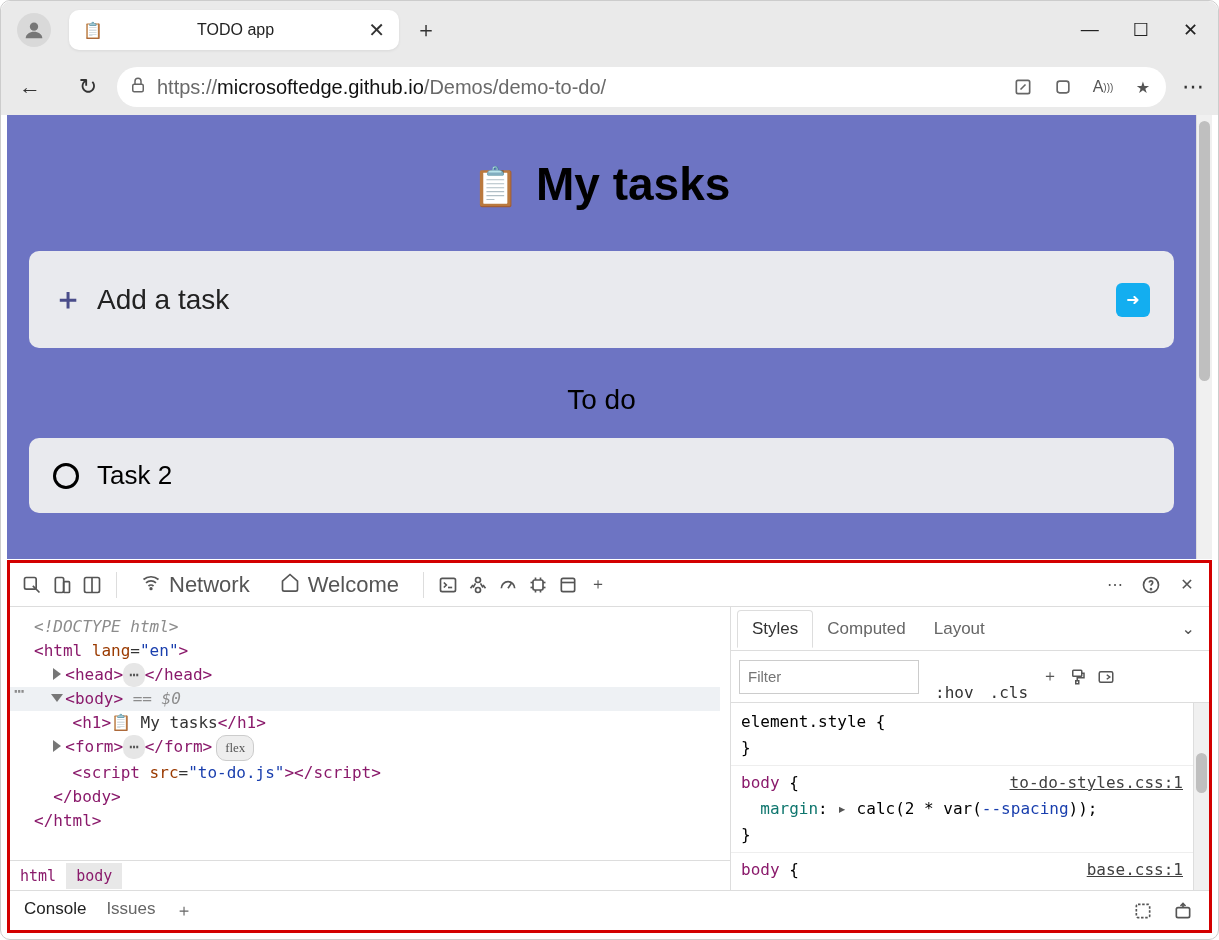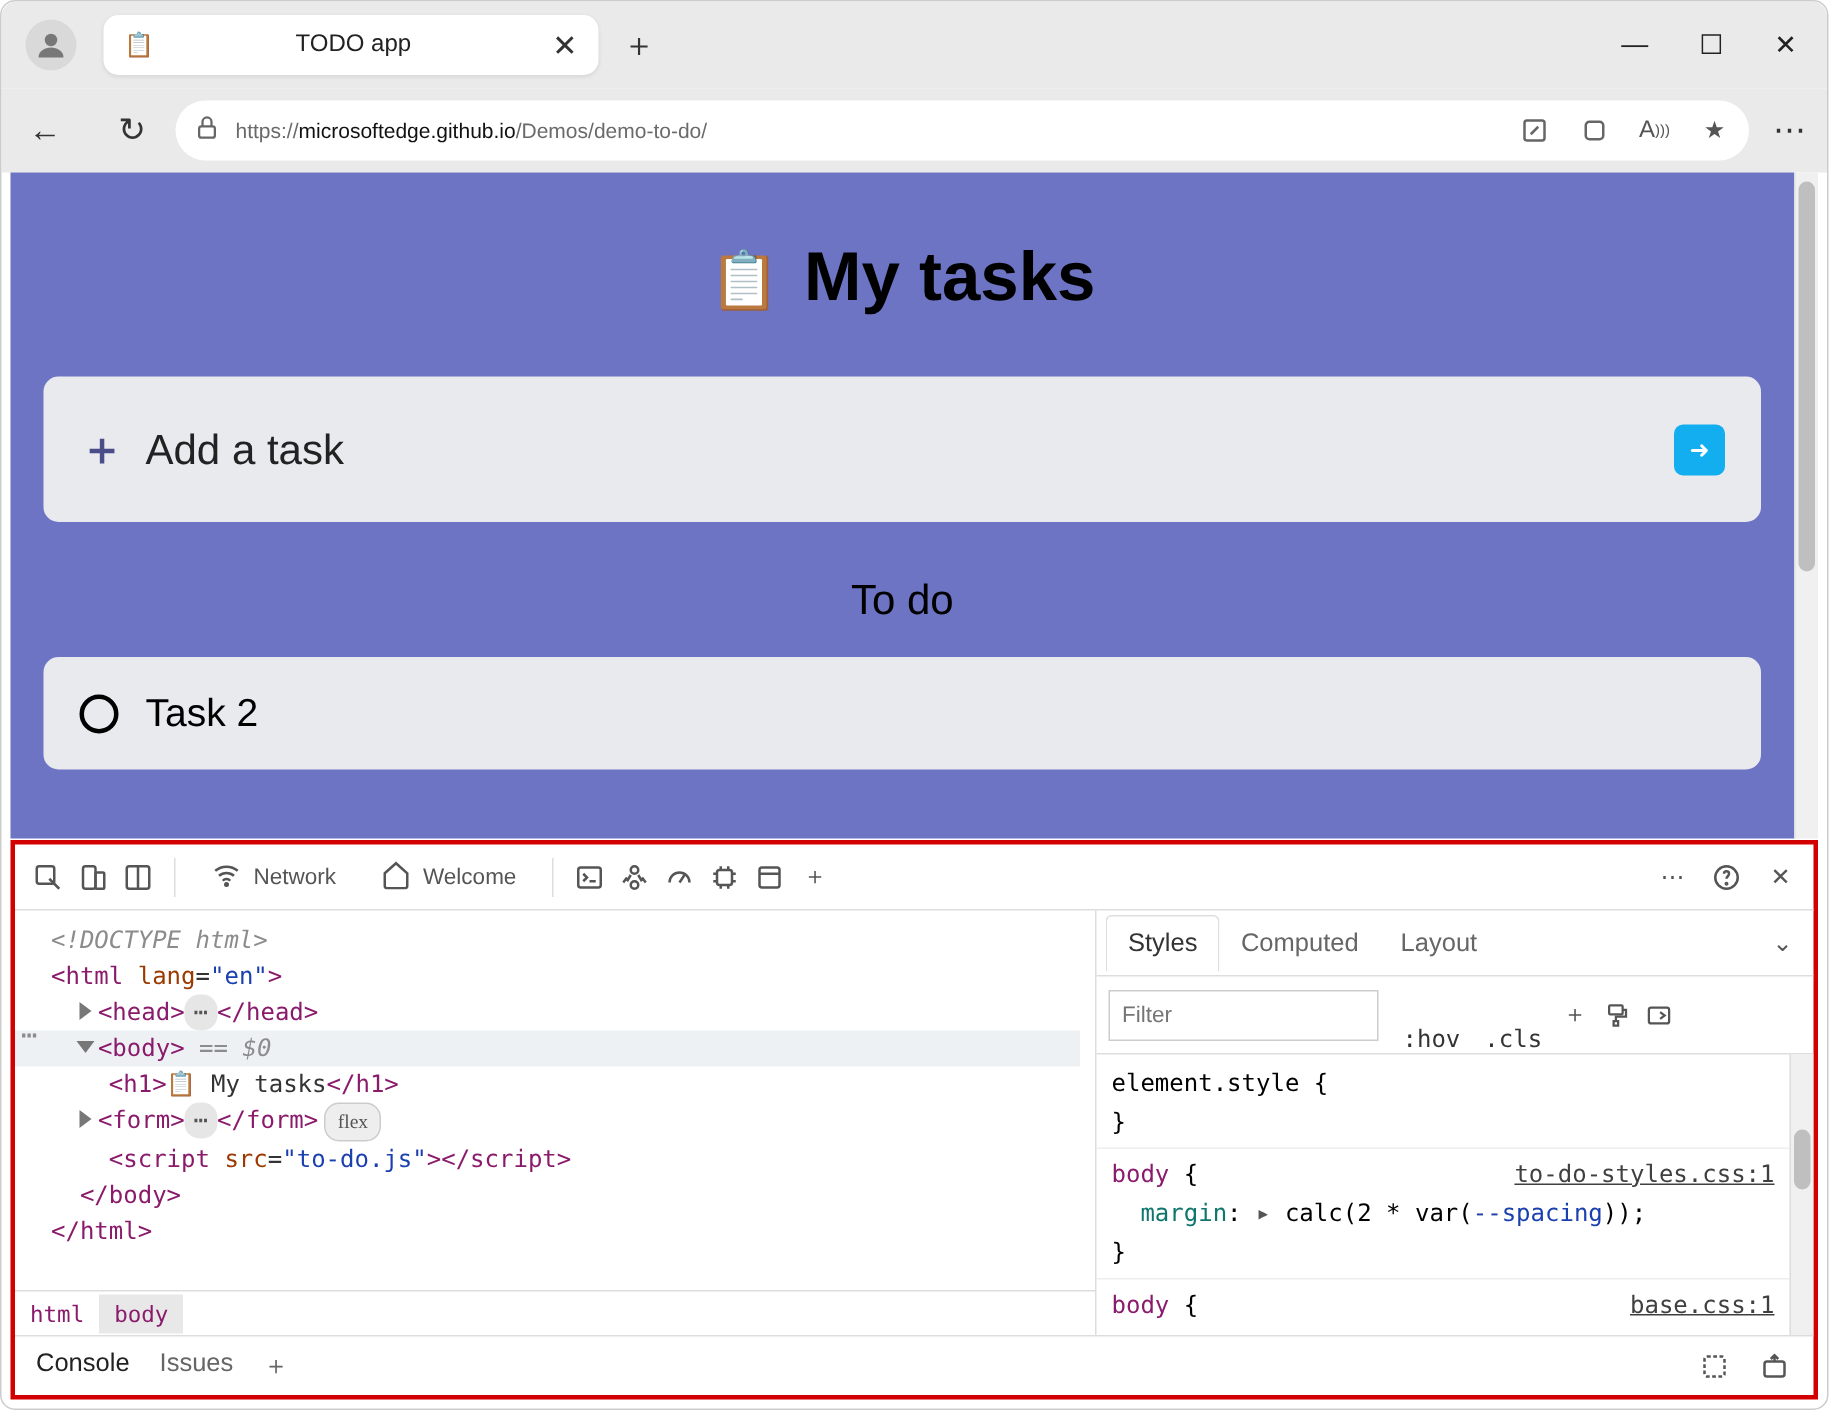--- a/index.html
+++ b/index.html
@@ -61,21 +61,21 @@
   height:40px;
   background:#fff;
   border-radius:20px;
   display:flex;
   align-items:center;
   padding:0 12px;
   gap:10px;
   margin-left:14px;
 }
 .lock { color:#555; }
-.url { font-size:14px; color:#6a6a6a;}
+.url { font-size:20px; color:#6a6a6a;}
 .url .host { color:#111;}
 .addr-actions { display:flex; gap:18px; margin-left:auto; align-items:center;}
 .addr-actions .ic { width:22px; height:22px; color:#555; display:flex; align-items:center; justify-content:center;}
 .star-fill { color:#0a7fe0;}
 .overflow { margin-left:16px; font-size:22px; color:#333; cursor:pointer;}
 
 
 .viewport {
   position:absolute;
   top:114px; left:6px; right:22px; bottom:380px;
@@ -129,21 +129,21 @@
 .dt-tabs {
   height:44px;
   border-bottom:1px solid #ddd;
   display:flex;
   align-items:center;
   padding:0 10px;
   gap:6px;
 }
 .dt-ic { width:24px; height:24px; color:#555; display:flex; align-items:center; justify-content:center; cursor:pointer;}
 .dt-sep { width:1px; height:26px; background:#ddd; margin:0 6px;}
-.dt-tabitem { display:flex; align-items:center; gap:8px; padding:0 12px; height:44px; color:#555; font-size:15px; cursor:pointer;}
+.dt-tabitem { display:flex; align-items:center; gap:8px; padding:0 12px; height:44px; color:#555; font-size:22px; cursor:pointer;}
 .dt-tabitem.active { color:#0a62c9; border-bottom:3px solid #0a62c9;}
 .dt-right { margin-left:auto; display:flex; gap:12px; align-items:center;}
 
 .dt-body { flex:1; display:flex; overflow:hidden;}
 .dom-pane { flex:1; font-family: Consolas, monospace; font-size:16px; padding:8px 10px 0 24px; color:#333; position:relative; border-right:1px solid #ddd;}
 .dom-line { line-height:24px; white-space:pre;}
 .tag { color:#8a1a6b;}
 .attr { color:#9a3a00;}
 .val { color:#1a3fae;}
 .gray { color:#8c8c8c; font-style:italic;}

